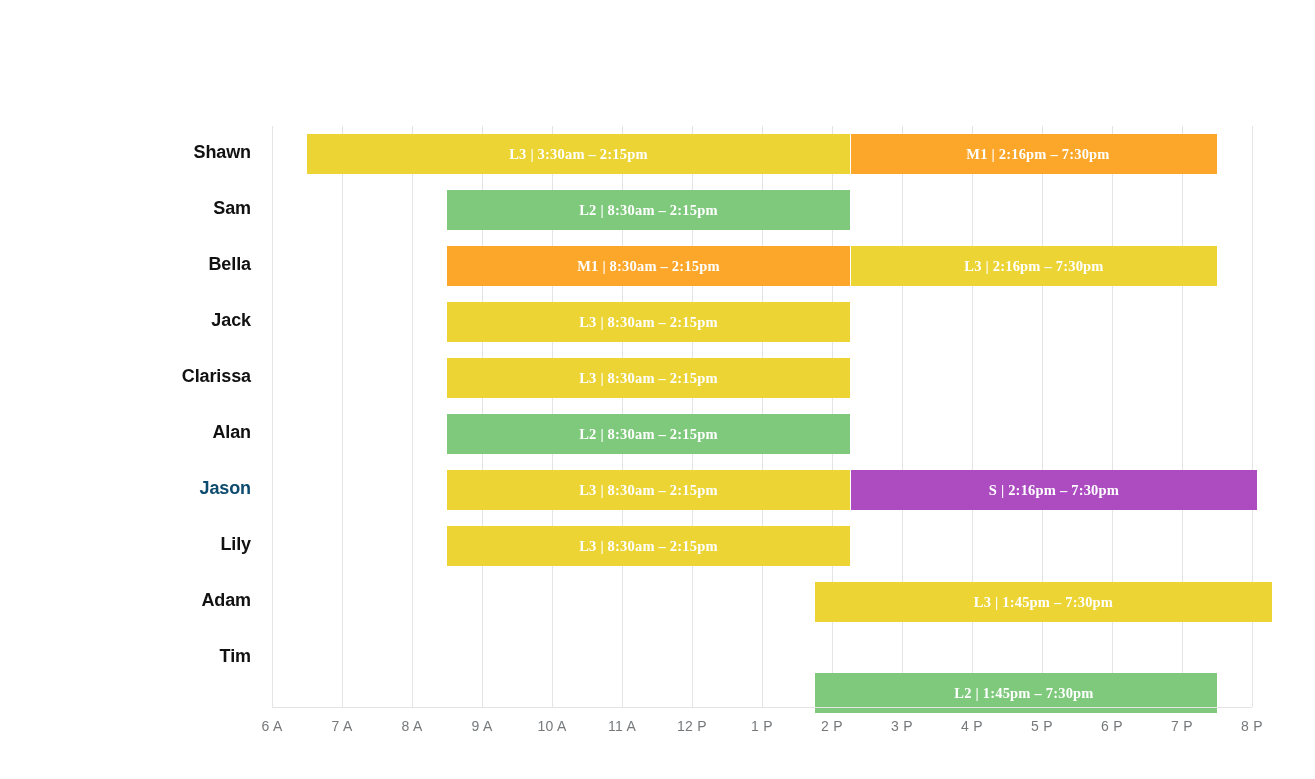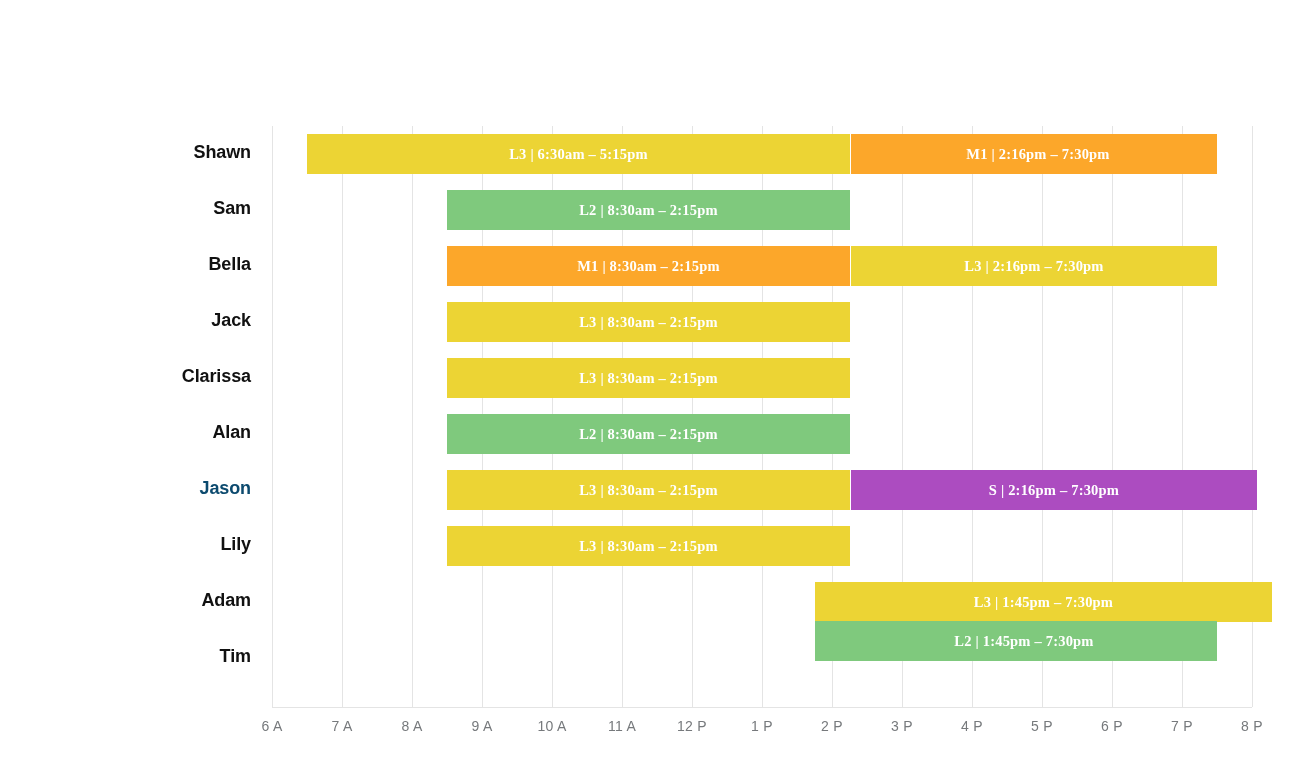--- a/index.html
+++ b/index.html
@@ -131,21 +131,21 @@
         <div class="gridline" style="left: 832px; top: 126px; height: 581px; background: rgb(228, 228, 228);"></div>
         <div class="gridline" style="left: 902px; top: 126px; height: 581px; background: rgb(228, 228, 228);"></div>
         <div class="gridline" style="left: 972px; top: 126px; height: 581px; background: rgb(228, 228, 228);"></div>
         <div class="gridline" style="left: 1042px; top: 126px; height: 581px; background: rgb(228, 228, 228);"></div>
         <div class="gridline" style="left: 1112px; top: 126px; height: 581px; background: rgb(228, 228, 228);"></div>
         <div class="gridline" style="left: 1182px; top: 126px; height: 581px; background: rgb(228, 228, 228);"></div>
         <div class="gridline" style="left: 1252px; top: 126px; height: 581px; background: rgb(228, 228, 228);"></div>
       </div>
     <div class="bars-layer" id="bars-layer">
         <div class="bar" style="left: 307px; width: 543px; top: 134px; height: 40px; background: rgb(236, 212, 52);">
-          <span class="bar-label" style="color: rgb(255, 255, 255);">L3 | 6:30am – 5:15pm</span>
+          <span class="bar-label" style="color: rgb(255, 255, 255);">L3 | 3:30am – 2:15pm</span>
         </div>
         <div class="bar" style="left: 851px; width: 366px; top: 134px; height: 40px; background: rgb(252, 167, 42); padding-left: 8px;">
           <span class="bar-label" style="color: rgb(255, 255, 255);">M1 | 2:16pm – 7:30pm</span>
         </div>
         <div class="bar" style="left: 447px; width: 403px; top: 190px; height: 40px; background: rgb(127, 201, 125);">
           <span class="bar-label" style="color: rgb(255, 255, 255);">L2 | 8:30am – 2:15pm</span>
         </div>
         <div class="bar" style="left: 447px; width: 403px; top: 246px; height: 40px; background: rgb(252, 167, 42);">
           <span class="bar-label" style="color: rgb(255, 255, 255);">M1 | 8:30am – 2:15pm</span>
         </div>
@@ -166,21 +166,21 @@
         </div>
         <div class="bar" style="left: 851px; width: 406px; top: 470px; height: 40px; background: rgb(172, 76, 192);">
           <span class="bar-label" style="color: rgb(255, 255, 255);">S | 2:16pm – 7:30pm</span>
         </div>
         <div class="bar" style="left: 447px; width: 403px; top: 526px; height: 40px; background: rgb(236, 212, 52);">
           <span class="bar-label" style="color: rgb(255, 255, 255);">L3 | 8:30am – 2:15pm</span>
         </div>
         <div class="bar" style="left: 815px; width: 457px; top: 582px; height: 40px; background: rgb(236, 212, 52);">
           <span class="bar-label" style="color: rgb(255, 255, 255);">L3 | 1:45pm – 7:30pm</span>
         </div>
-        <div class="bar" style="left: 815px; width: 402px; top: 621px; height: 40px; background: rgb(127, 201, 125); padding-left: 16px;">
+        <div class="bar" style="left: 815px; width: 402px; top: 673px; height: 40px; background: rgb(127, 201, 125); padding-left: 16px;">
           <span class="bar-label" style="color: rgb(255, 255, 255);">L2 | 1:45pm – 7:30pm</span>
         </div>
       </div>
     <div class="labels-layer" id="labels-layer">
         <div class="row-label" style="left: 51px; width: 200px; top: 142px; color: rgb(17, 17, 17);">Shawn</div>
         <div class="row-label" style="left: 51px; width: 200px; top: 254px; color: rgb(17, 17, 17);">Bella</div>
         <div class="row-label" style="left: 51px; width: 200px; top: 198px; color: rgb(17, 17, 17);">Sam</div>
         <div class="row-label" style="left: 51px; width: 200px; top: 310px; color: rgb(17, 17, 17);">Jack</div>
         <div class="row-label" style="left: 51px; width: 200px; top: 366px; color: rgb(17, 17, 17);">Clarissa</div>
         <div class="row-label" style="left: 51px; width: 200px; top: 422px; color: rgb(17, 17, 17);">Alan</div>

